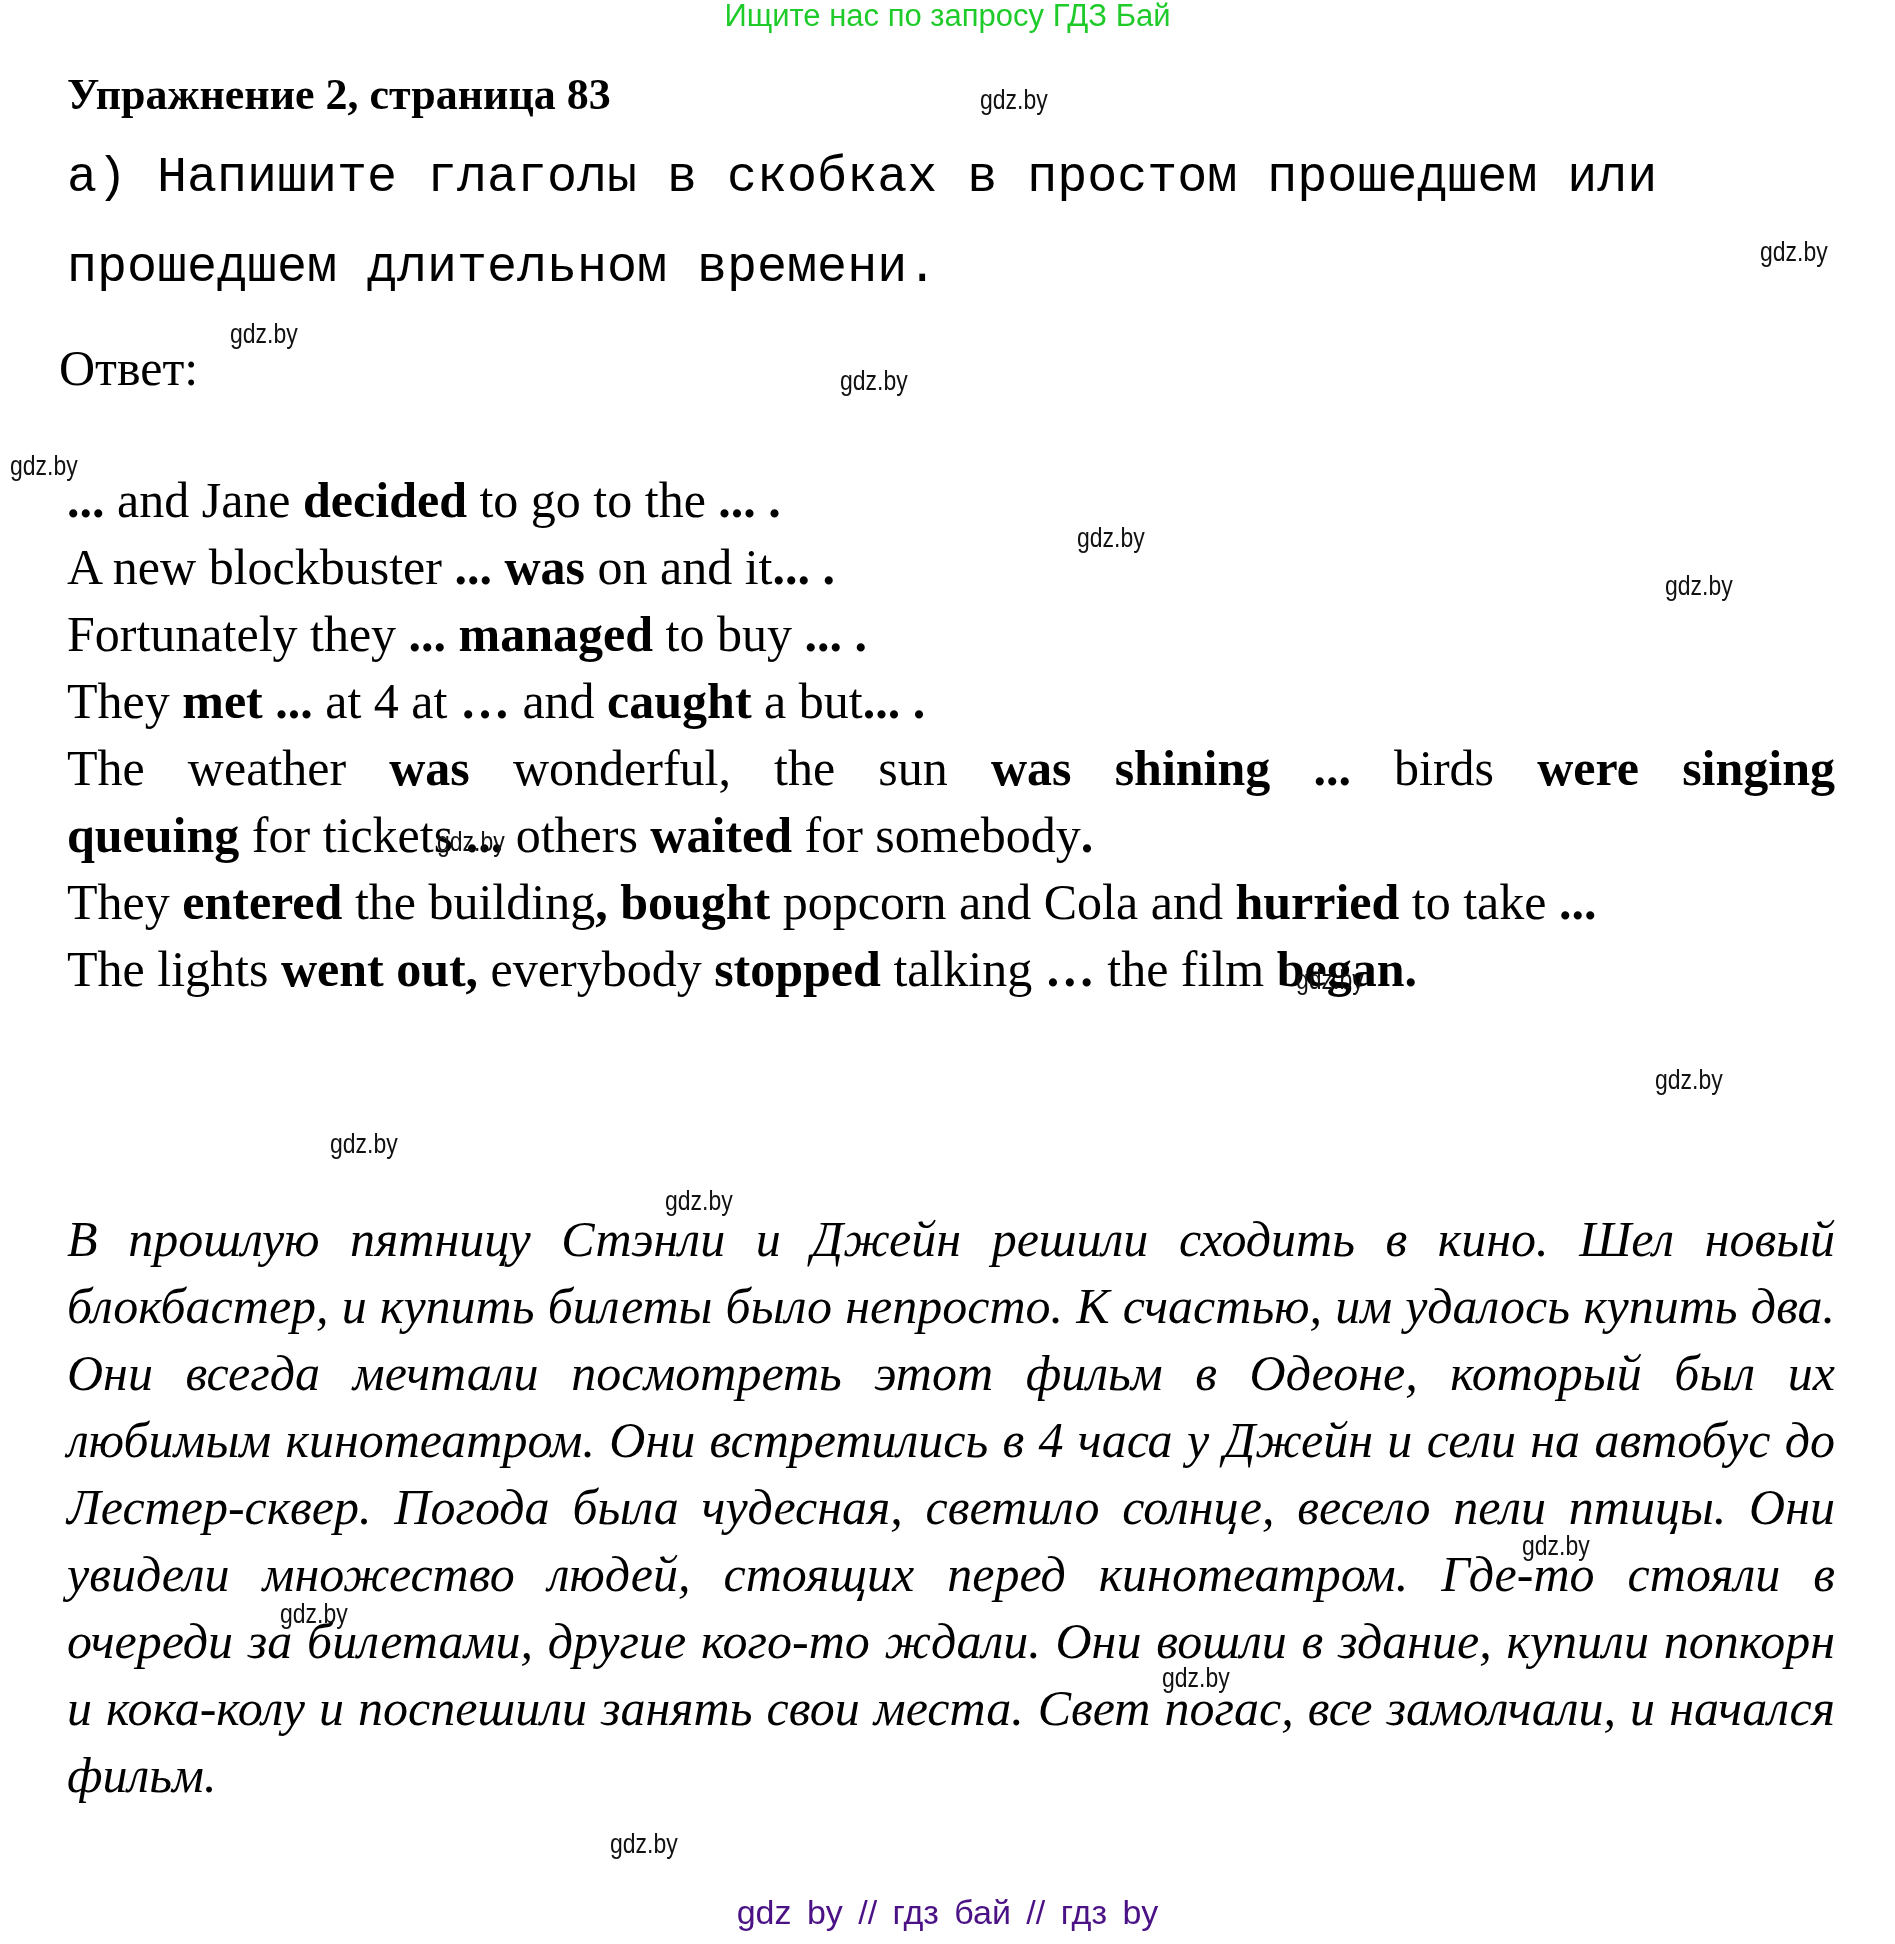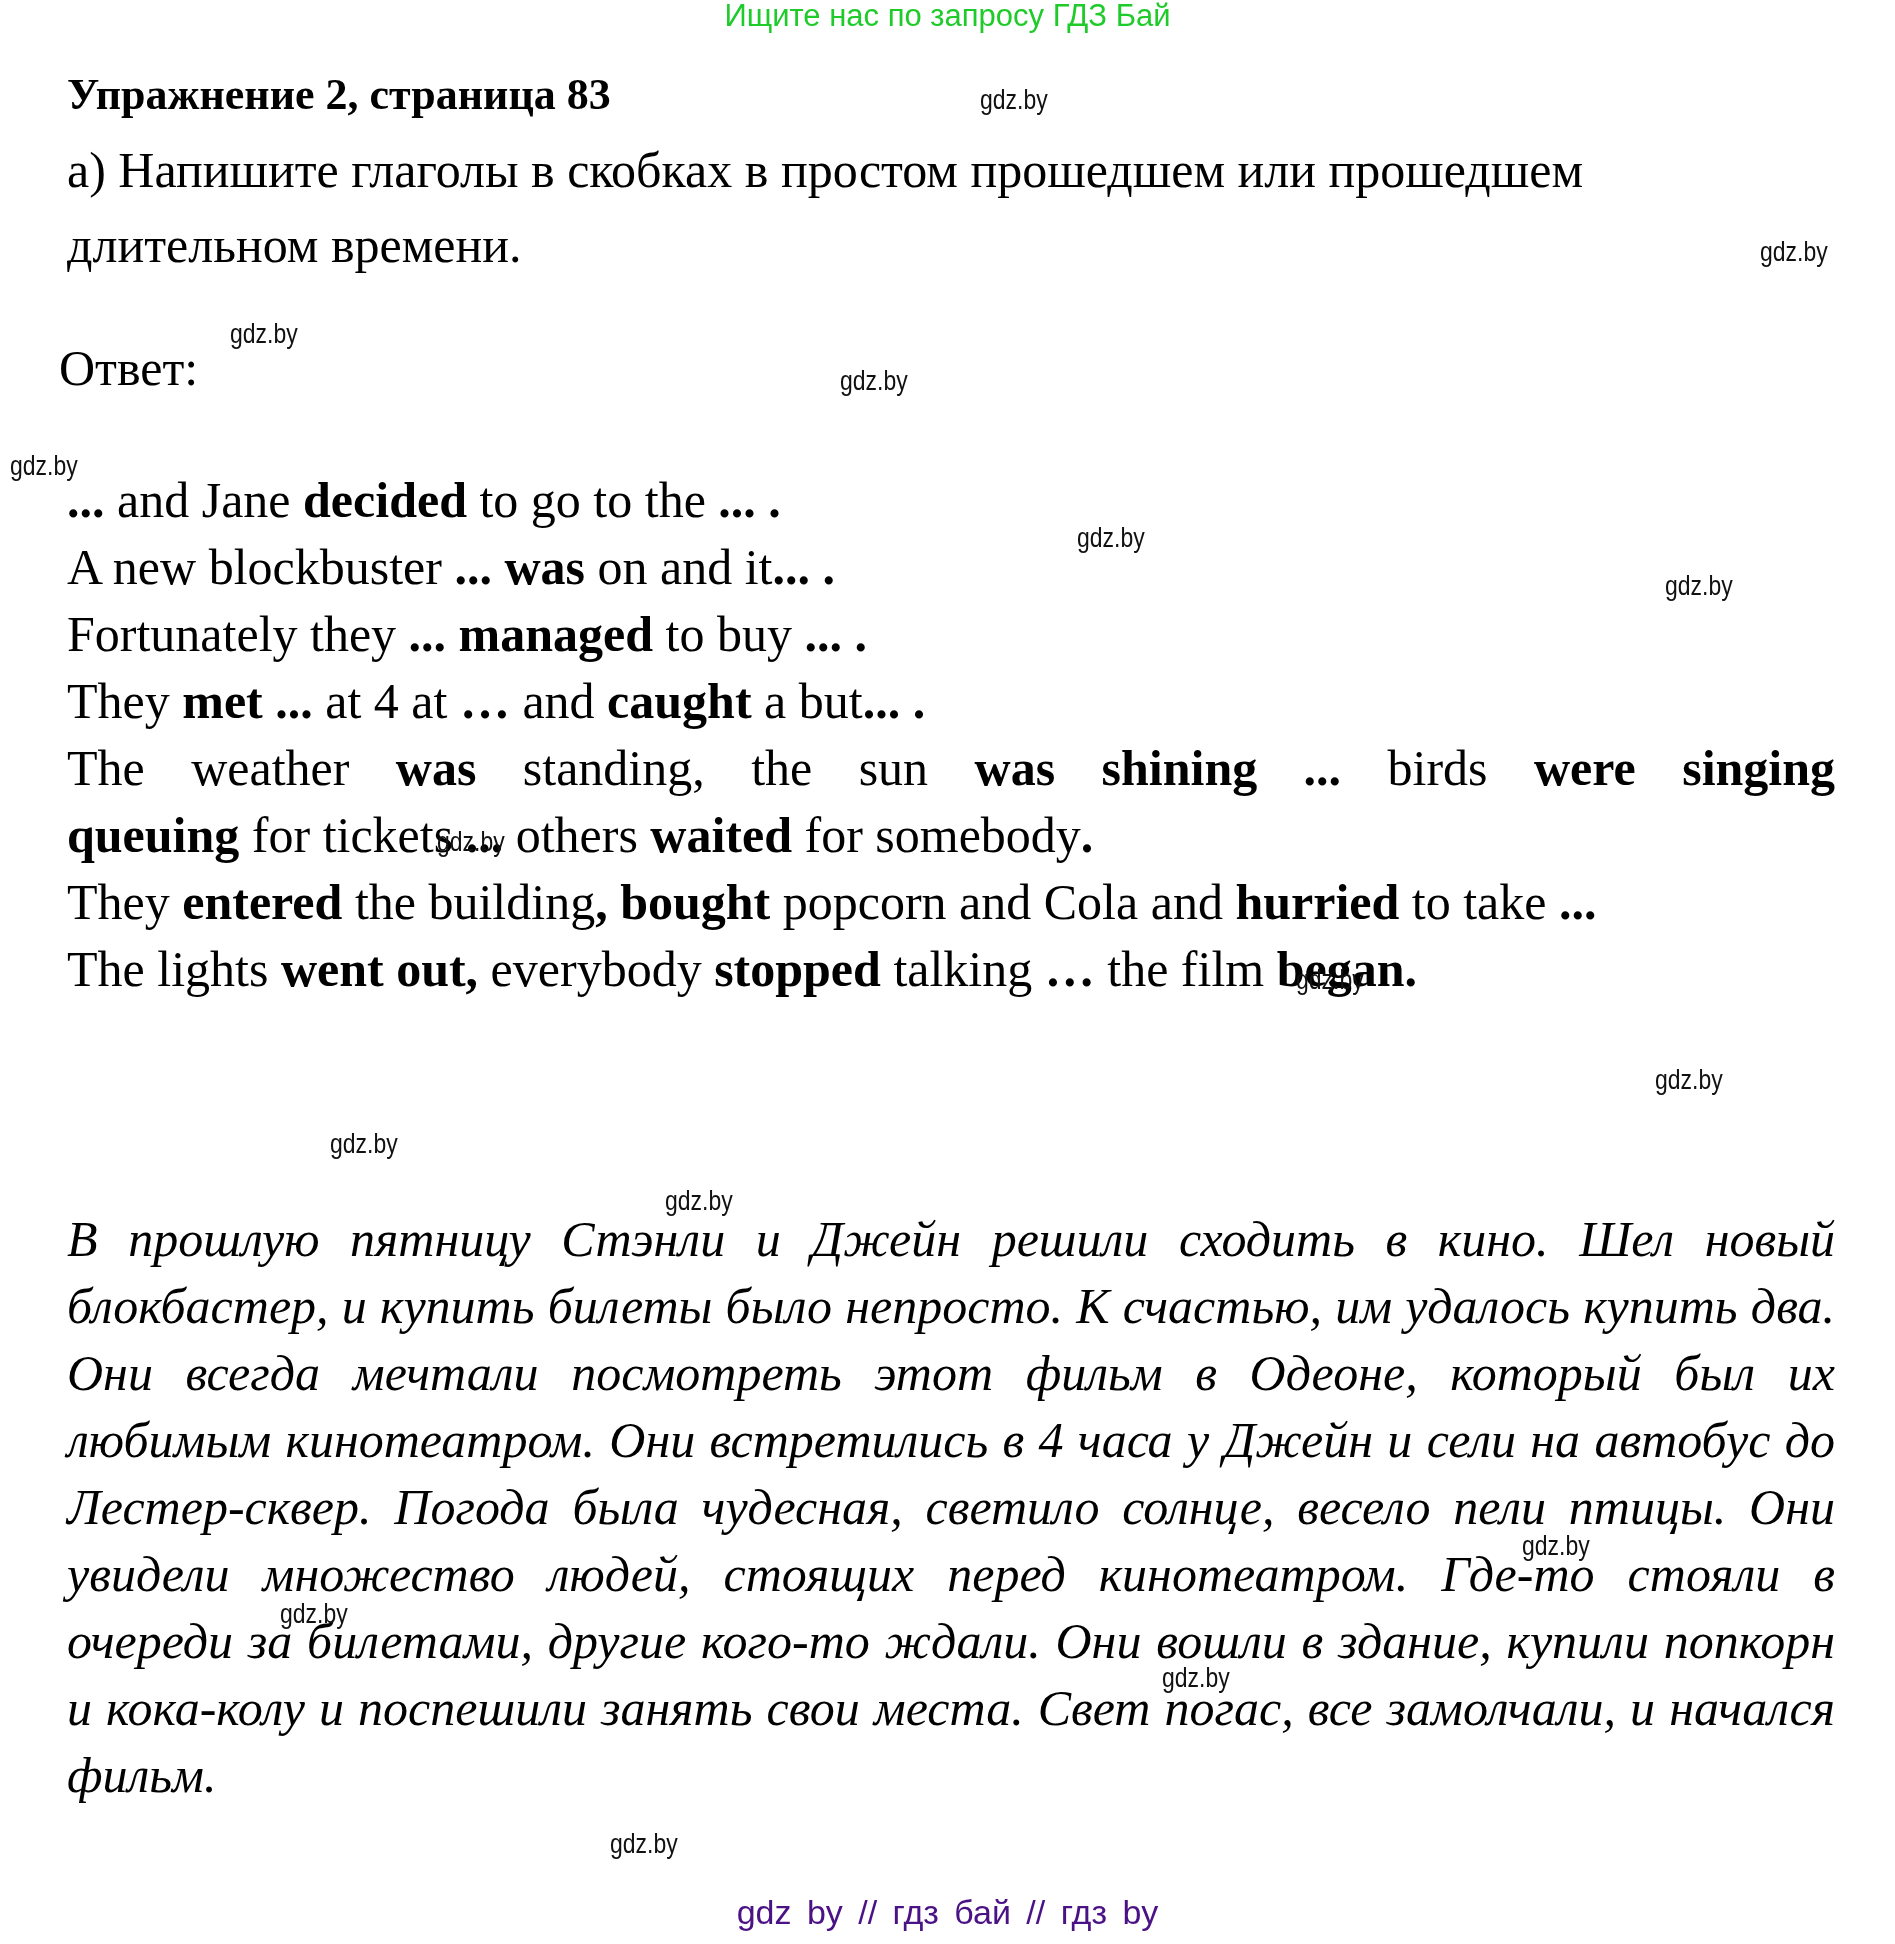--- a/index.html
+++ b/index.html
@@ -1,21 +1,21 @@
 <!DOCTYPE html>
 <html><head>
 <meta charset="utf-8">
 <style>
   html, body { margin:0; padding:0; background:#ffffff; }
   body { width:1895px; height:1944px; position:relative; overflow:hidden; }
   .serif { font-family: "Liberation Serif", "DejaVu Serif", serif; color:#000; }
   .sans { font-family: "Liberation Sans", "DejaVu Sans", sans-serif; }
   .top-banner { position:absolute; left:0; top:-2px; width:1895px; text-align:center; font-size:31px; color:#1fcb2a; }
   .title { position:absolute; left:67px; top:62px; font-size:44px; font-weight:bold; line-height:66px; }
-  .instr { position:absolute; left:67px; top:133px; width:1768px; font-size:50px; line-height:75px; }
+  .instr { position:absolute; left:67px; top:133px; width:1768px; font-size:50px; line-height:90px;font-family:Liberation Mono, monospace; }
   .answer-label { position:absolute; left:59px; top:335px; font-size:50px; line-height:66px; }
   .en-block { position:absolute; left:67px; top:467px; width:1768px; font-size:50px; line-height:67px; }
   .en-line { white-space:nowrap; }
   .en-line.just { text-align:justify; text-align-last:justify; white-space:normal; }
   .ru-block { position:absolute; left:67px; top:1206px; width:1768px; font-size:50px; line-height:67px; text-align:justify;font-style:italic; }
   .wm { position:absolute; font-size:28px; color:#111; font-family:"Liberation Sans","DejaVu Sans",sans-serif; transform:scaleX(0.82); transform-origin:left top; }
   .footer { position:absolute; left:0; top:1893px; width:1895px; text-align:center; font-size:34px; color:#4a1285; word-spacing:6px; }
   b { font-weight:bold; }
 </style>
 </head>
@@ -26,21 +26,21 @@
 <div class="title serif">Упражнение 2, страница 83</div>
 <div class="instr serif">а) Напишите глаголы в скобках в простом прошедшем или прошедшем длительном времени.</div>
 
 <div class="answer-label serif">Ответ:</div>
 
 <div class="en-block serif" id="en-block">
     <div class="en-line"><b>... </b><span>and Jane </span><b>decided</b><span> to go to the </span><b>... .</b></div>
     <div class="en-line"><span>A new blockbuster </span><b>... was</b><span> on and it</span><b>... .</b></div>
     <div class="en-line"><span>Fortunately they </span><b>... managed</b><span> to buy </span><b>... .</b></div>
     <div class="en-line"><span>They </span><b>met ...</b><span> at 4 at </span><b>…</b><span> and </span><b>caught</b><span> a but</span><b>... .</b></div>
-    <div class="en-line just"><span>The weather </span><b>was</b><span> standing, the sun </span><b>was shining ...</b><span> birds </span><b>were singing</b></div>
+    <div class="en-line just"><span>The weather </span><b>was</b><span> wonderful, the sun </span><b>was shining ...</b><span> birds </span><b>were singing</b></div>
     <div class="en-line"><b>queuing</b><span> for tickets </span><b>...</b><span> others </span><b>waited</b><span> for somebody</span><b>.</b></div>
     <div class="en-line"><span>They </span><b>entered</b><span> the building</span><b>, bought</b><span> popcorn and Cola and </span><b>hurried</b><span> to take </span><b>...</b></div>
     <div class="en-line"><span>The lights </span><b>went out,</b><span> everybody </span><b>stopped</b><span> talking </span><b>…</b><span> the film </span><b>began.</b></div>
   </div>
 
 <div class="ru-block serif">В прошлую пятницу Стэнли и Джейн решили сходить в кино. Шел новый блокбастер, и купить билеты было непросто. К счастью, им удалось купить два. Они всегда мечтали посмотреть этот фильм в Одеоне, который был их любимым кинотеатром. Они встретились в 4 часа у Джейн и сели на автобус до Лестер-сквер. Погода была чудесная, светило солнце, весело пели птицы. Они увидели множество людей, стоящих перед кинотеатром. Где-то стояли в очереди за билетами, другие кого-то ждали. Они вошли в здание, купили попкорн и кока-колу и поспешили занять свои места. Свет погас, все замолчали, и начался фильм.</div>
 
 <div id="wm-layer">
     <div class="wm" style="left: 980px; top: 84px;">gdz.by</div>
     <div class="wm" style="left: 1760px; top: 236px;">gdz.by</div>

